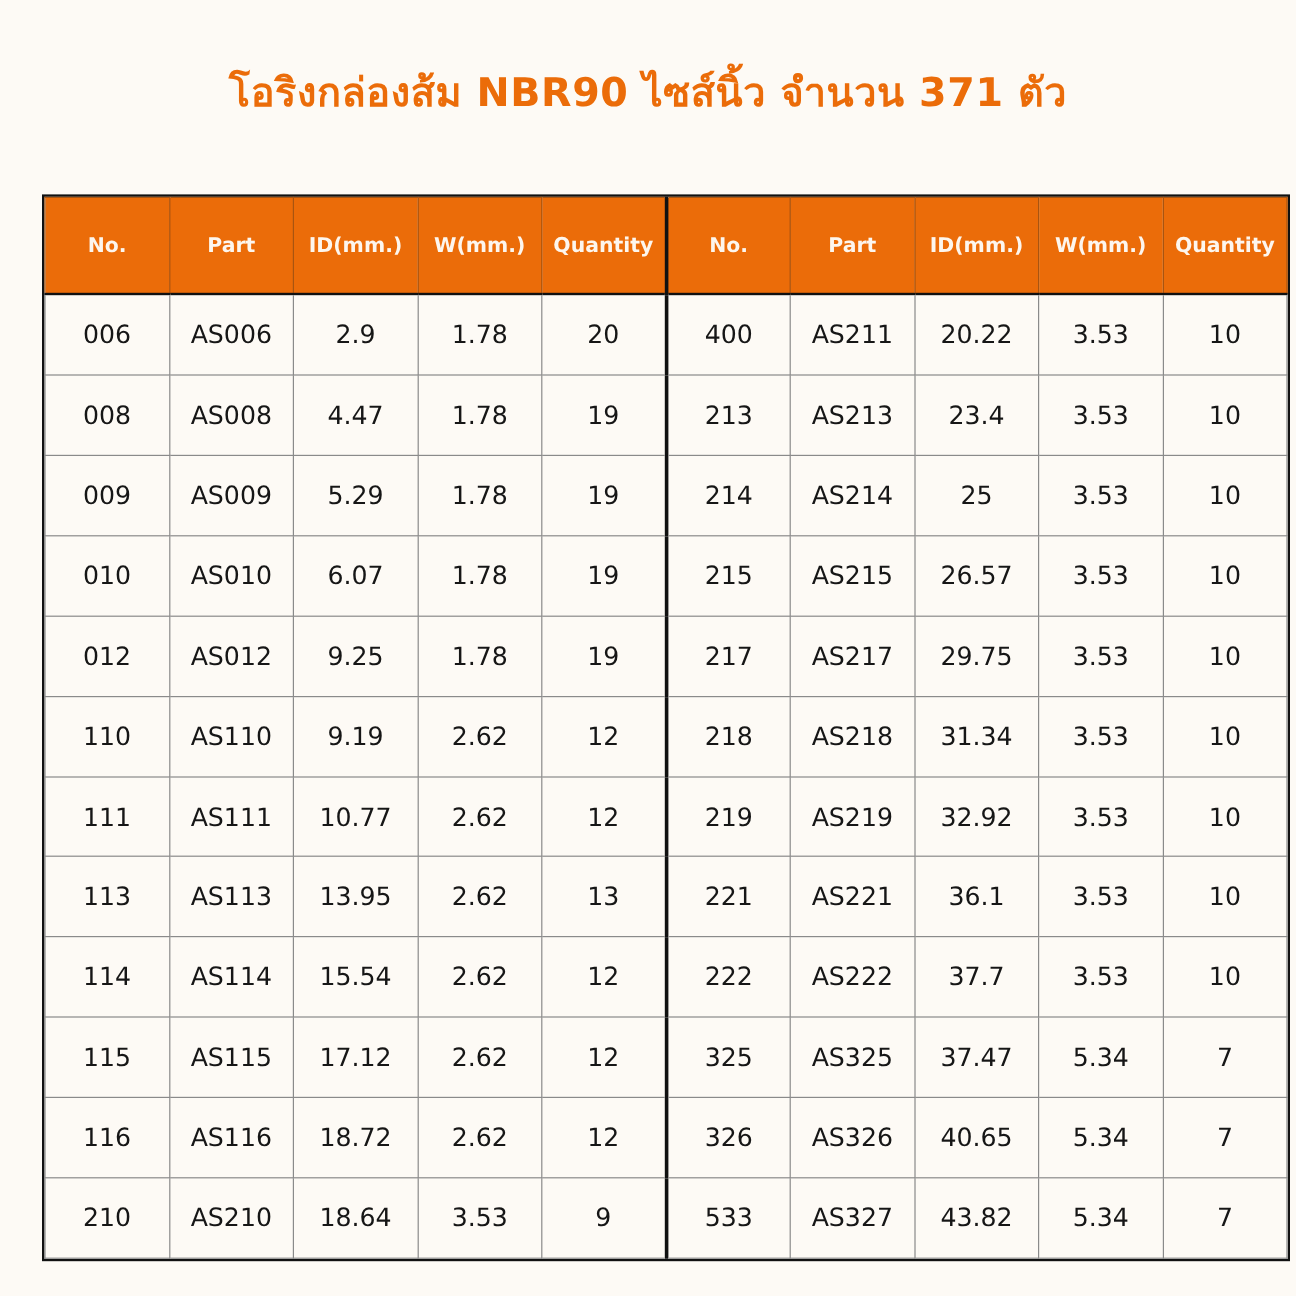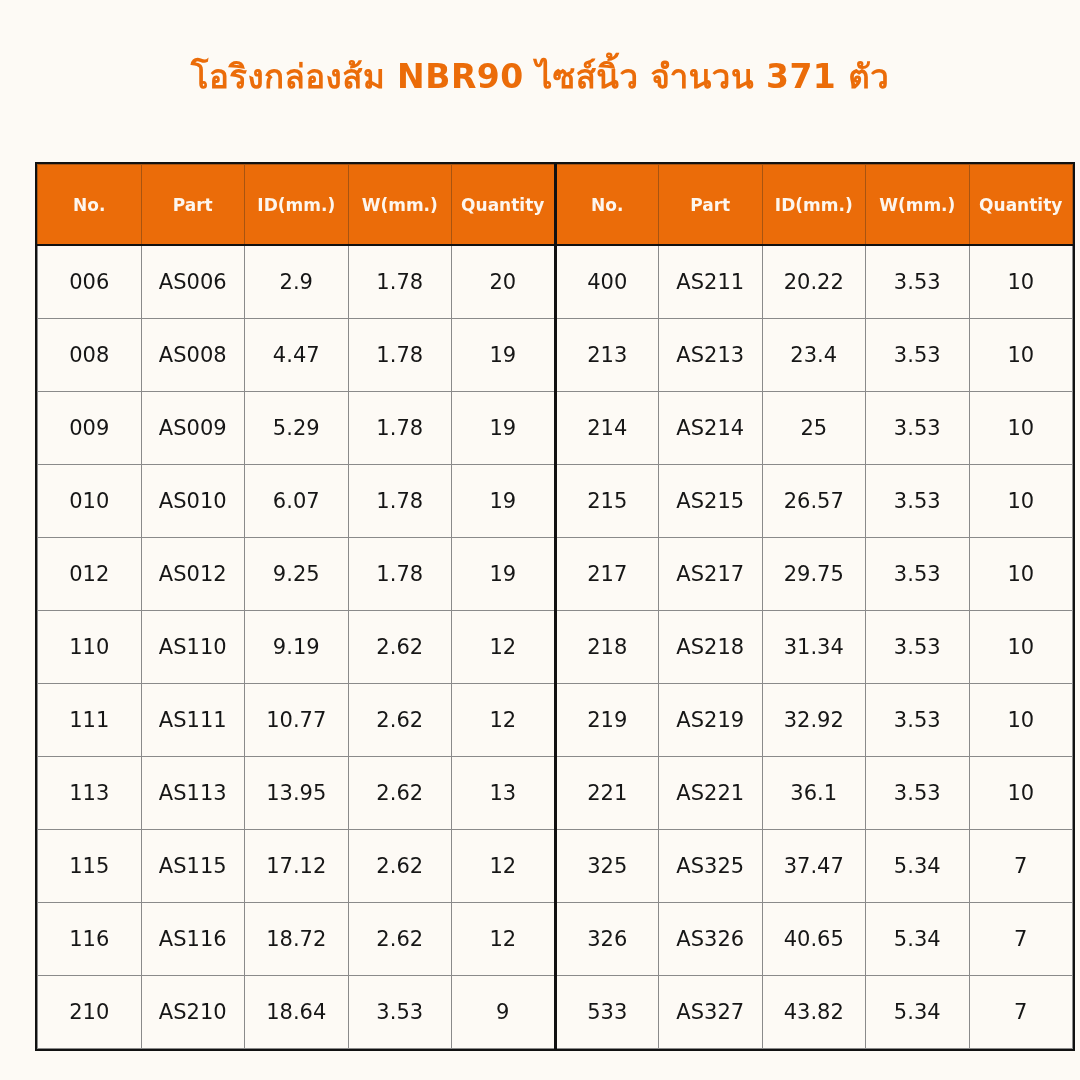--- a/index.html
+++ b/index.html
@@ -166,20 +166,32 @@
           <td>13.95</td>
           <td>2.62</td>
           <td class="split">13</td>
           <td>221</td>
           <td>AS221</td>
           <td>36.1</td>
           <td>3.53</td>
           <td>10</td>
         </tr>
         <tr>
+          <td>114</td>
+          <td>AS114</td>
+          <td>15.54</td>
+          <td>2.62</td>
+          <td class="split">12</td>
+          <td>222</td>
+          <td>AS222</td>
+          <td>37.7</td>
+          <td>3.53</td>
+          <td>10</td>
+        </tr>
+        <tr>
           <td>115</td>
           <td>AS115</td>
           <td>17.12</td>
           <td>2.62</td>
           <td class="split">12</td>
           <td>325</td>
           <td>AS325</td>
           <td>37.47</td>
           <td>5.34</td>
           <td>7</td>

